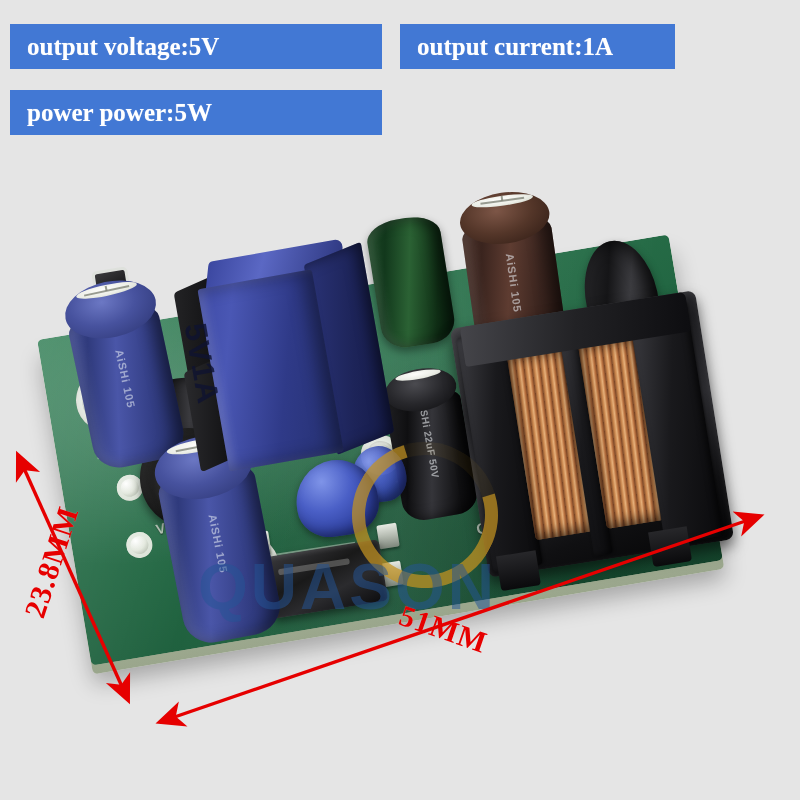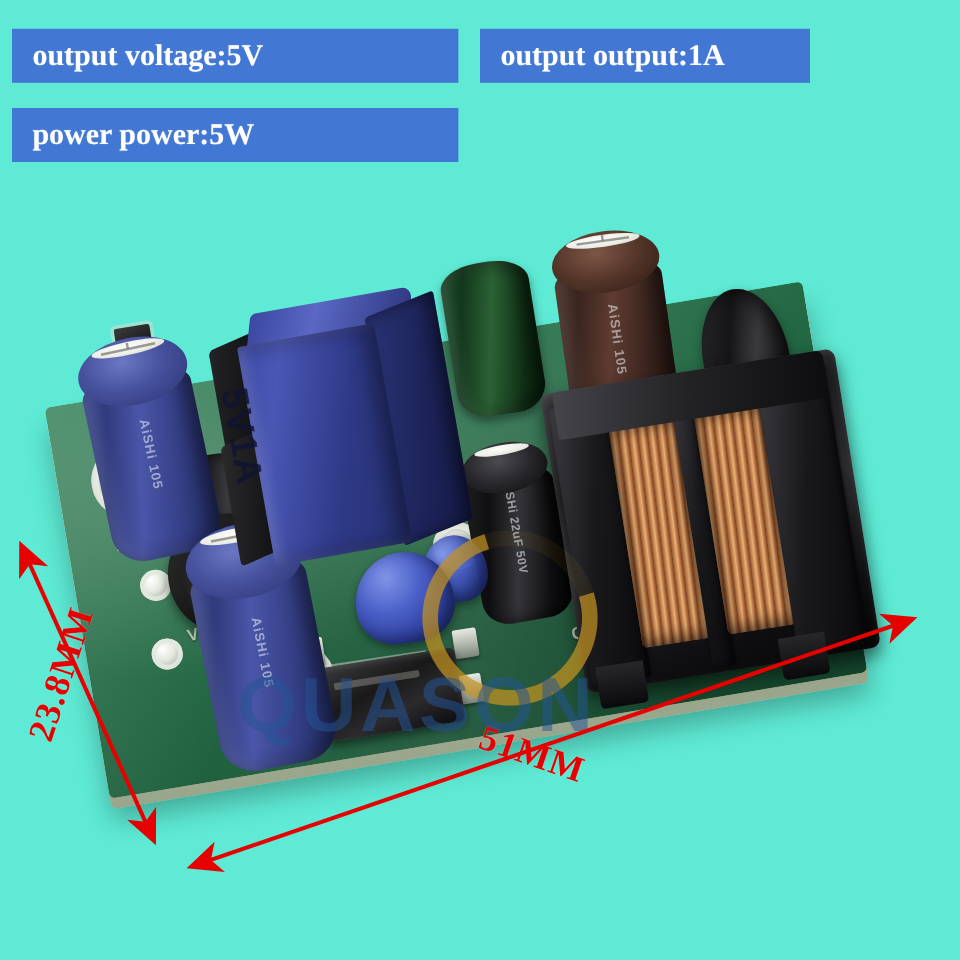--- a/index.html
+++ b/index.html
@@ -3,21 +3,21 @@
 <meta charset="utf-8">
 <style>
   html,body{margin:0;padding:0;}
   body{
     width:800px;height:800px;
     background:#ffffff;
     font-family:"Liberation Serif", serif;
     overflow:hidden;
     position:relative;
   }
-  #stage{position:absolute;left:0;top:0;width:800px;height:800px;background:#5eead4;}
+  #stage{position:absolute;left:0;top:0;width:800px;height:800px;background:#e5e5e5;}
 
   
   .spec-label{
     position:absolute;
     background:#4278d4;
     color:#ffffff;
     font-family:"Liberation Serif", serif;
     font-weight:bold;
     font-size:25px;
     letter-spacing:0px;
@@ -421,21 +421,21 @@
 </style>
 </head>
 <body>
 
 <div id="stage">
 
   <div class="spec-label" id="label-voltage">output voltage:5V</div>
 
   <div class="spec-label" id="label-power">power power:5W</div>
 
-  <div class="spec-label" id="label-current">output output:1A</div>
+  <div class="spec-label" id="label-current">output current:1A</div>
 
   <div id="board-stage">
 
     <div class="pcb-wrap">
       <div class="pcb-edge"></div>
       <div class="pcb-top">
 
         <div class="trace" style="left:40px;top:130px;width:260px;height:2px;transform:rotate(2deg);"></div>
         <div class="trace" style="left:330px;top:196px;width:230px;height:2px;transform:rotate(-1deg);"></div>
         <div class="trace" style="left:360px;top:120px;width:2px;height:120px;"></div>

